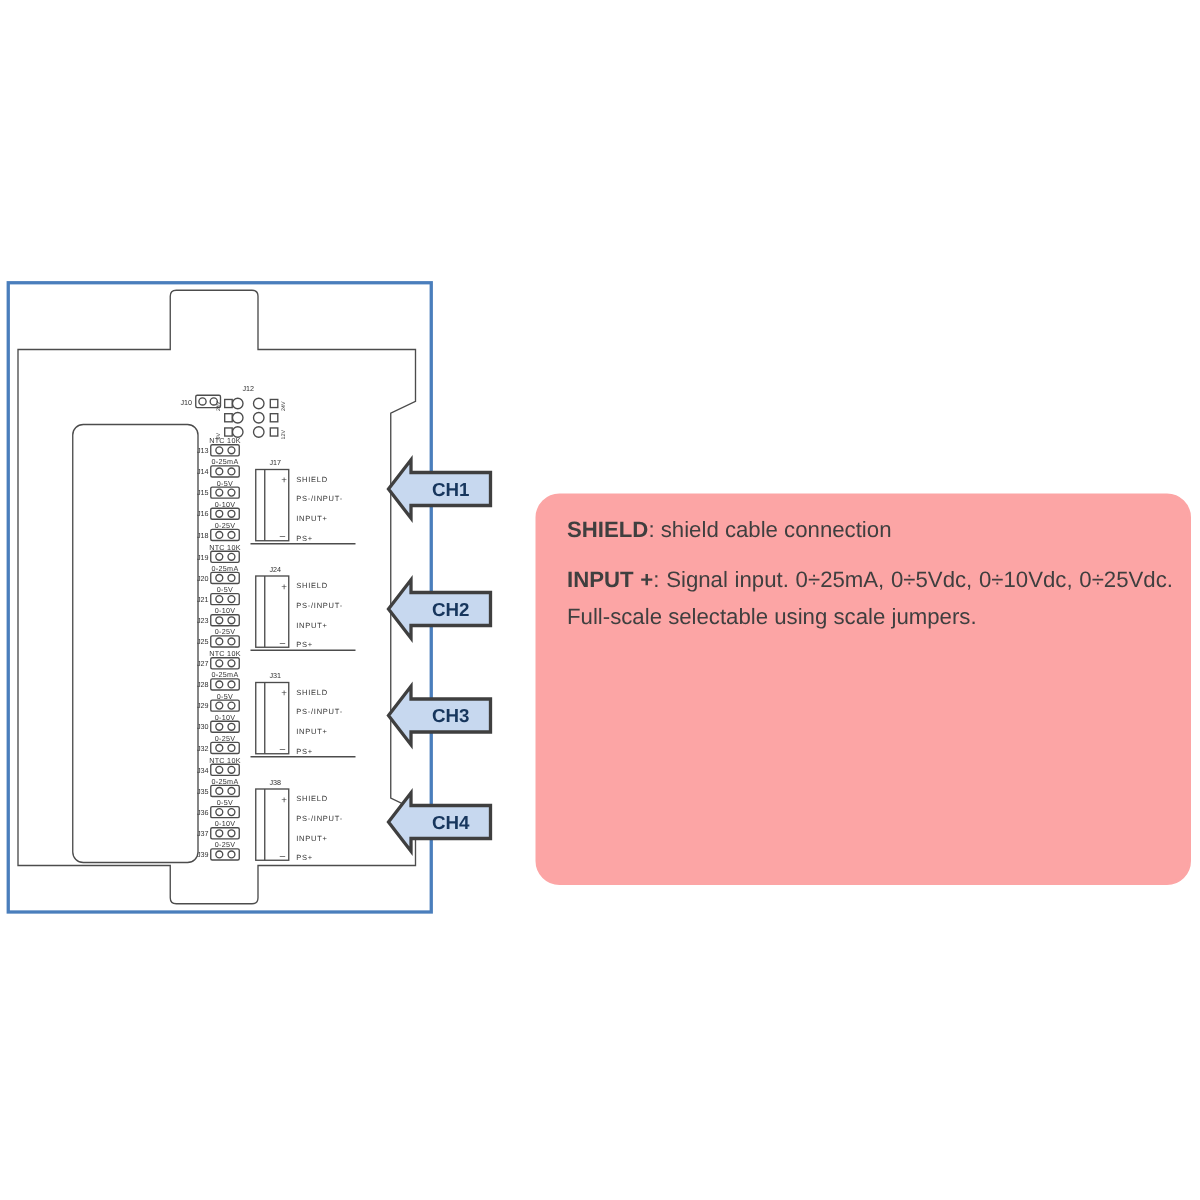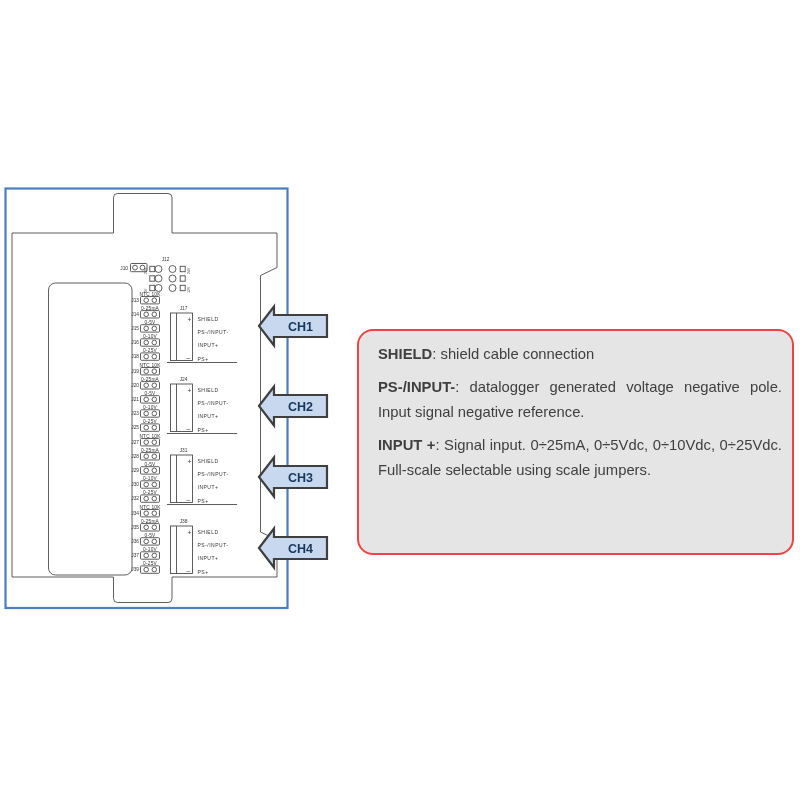--- a/index.html
+++ b/index.html
@@ -6,23 +6,23 @@
   .stage{position:relative;width:800px;height:800px;background:#fff;overflow:hidden;
          font-family:"Liberation Sans",sans-serif;}
   svg{position:absolute;left:0;top:0;}
   
   .ln{fill:none;stroke:#4c4c4c;stroke-width:0.9;}
   .blue{fill:#ffffff;stroke:#4a7ebc;stroke-width:2.2;}
   text.tiny{fill:#333;font-family:"Liberation Sans",sans-serif;}
   .arrow{fill:#c7d8ef;stroke:#3f3f3f;stroke-width:2.2;stroke-linejoin:miter;}
   .arrowtxt{font-weight:bold;font-size:12.5px;fill:#17365d;font-family:"Liberation Sans",sans-serif;}
   
-  .infobox{position:absolute;left:357px;top:329px;width:437px;height:226px;
-           box-sizing:border-box;border:2px solid #ef4444;border-radius:16px;
-           padding:11px 10px 0 19px;background:#e5e5e5;
+  .infobox{position:absolute;left:357px;top:329px;width:437px;height:261px;
+           box-sizing:border-box;border:2px solid #fca5a5;border-radius:16px;
+           padding:11px 10px 0 19px;background:#fca5a5;
            font-size:14.8px;line-height:25px;color:#3f3f3f;text-align:justify;}
   .infobox p{margin:0 0 8px 0;}
   .infobox b{font-weight:bold;}
   .infobox i{font-style:italic;}
 </style>
 </head>
 <body>
 
 <div class="stage">
 
@@ -209,18 +209,17 @@
         <polygon points="259,477 274,457.5 274,466 327,466 327,488 274,488 274,496.5" class="arrow" fill="#c7d8ef"></polygon>
         <text x="300.5" y="481.5" text-anchor="middle" class="arrowtxt" fill="#17365d">CH3</text>
         <polygon points="259,548 274,528.5 274,537 327,537 327,559 274,559 274,567.5" class="arrow" fill="#c7d8ef"></polygon>
         <text x="300.5" y="552.5" text-anchor="middle" class="arrowtxt" fill="#17365d">CH4</text>
       </g>
   </svg>
 
   <div class="infobox">
     <div id="infobox-paragraphs">
         <p><b>SHIELD</b><span>: shield cable connection</span></p>
-        <p><b>PS-/INPUT-</b><span>: datalogger generated voltage negative pole. Input signal negative reference.</span></p>
         <p><b>INPUT +</b><span>: Signal input. 0÷25mA, 0÷5Vdc, 0÷10Vdc, 0÷25Vdc. Full-scale selectable using scale jumpers.</span></p>
       </div>
   </div>
 
 </div>
 
 </body></html>

